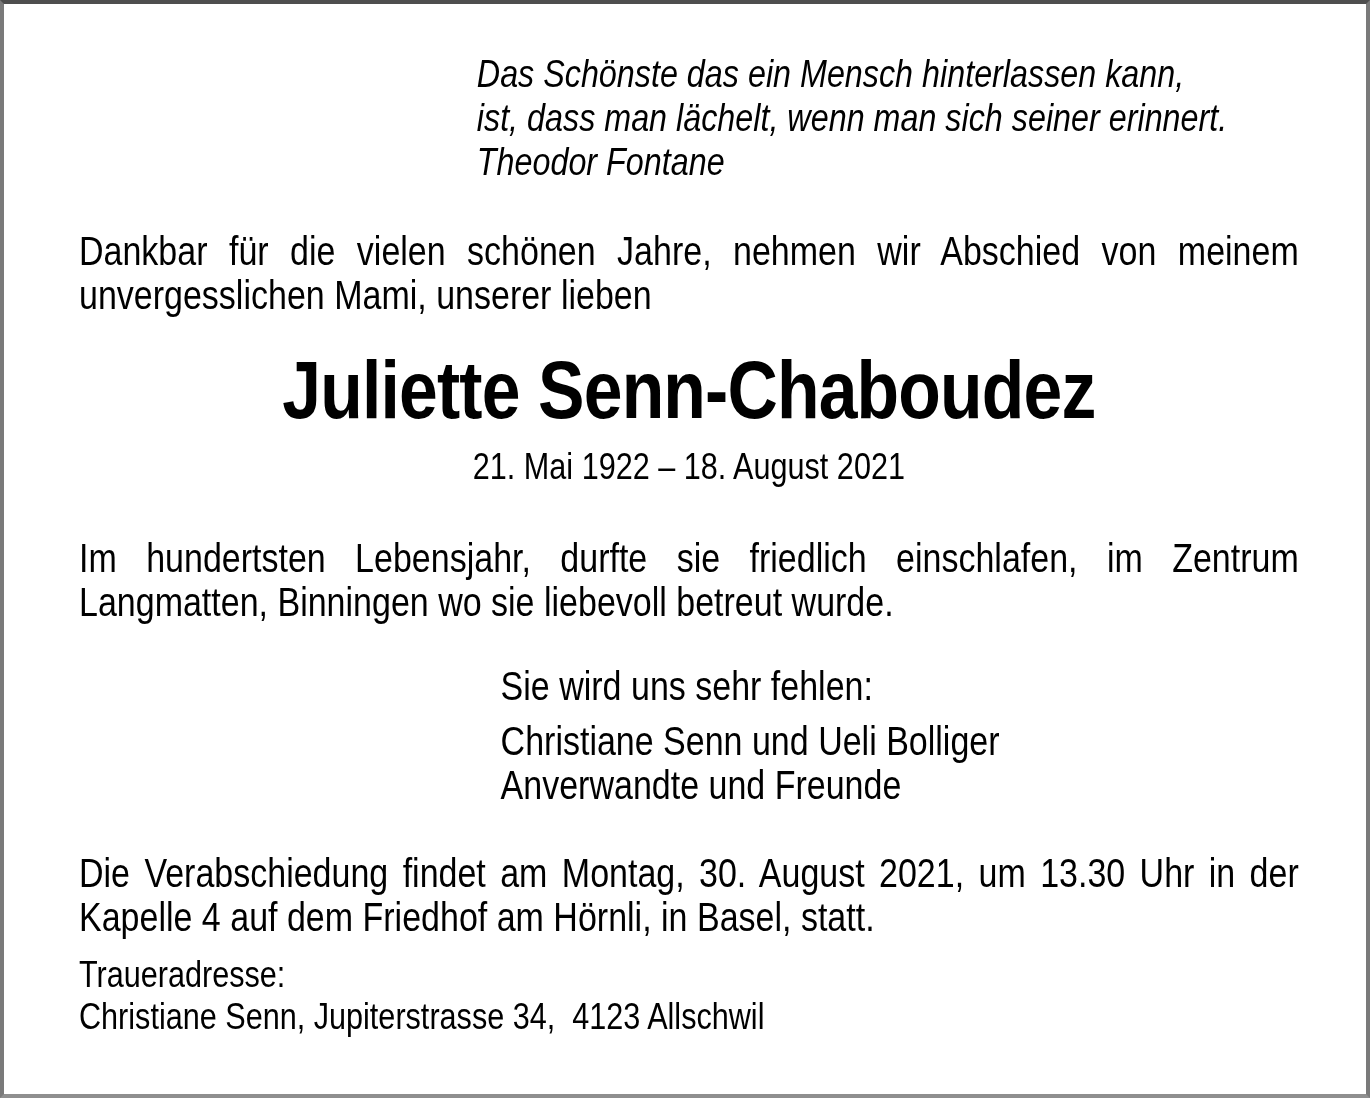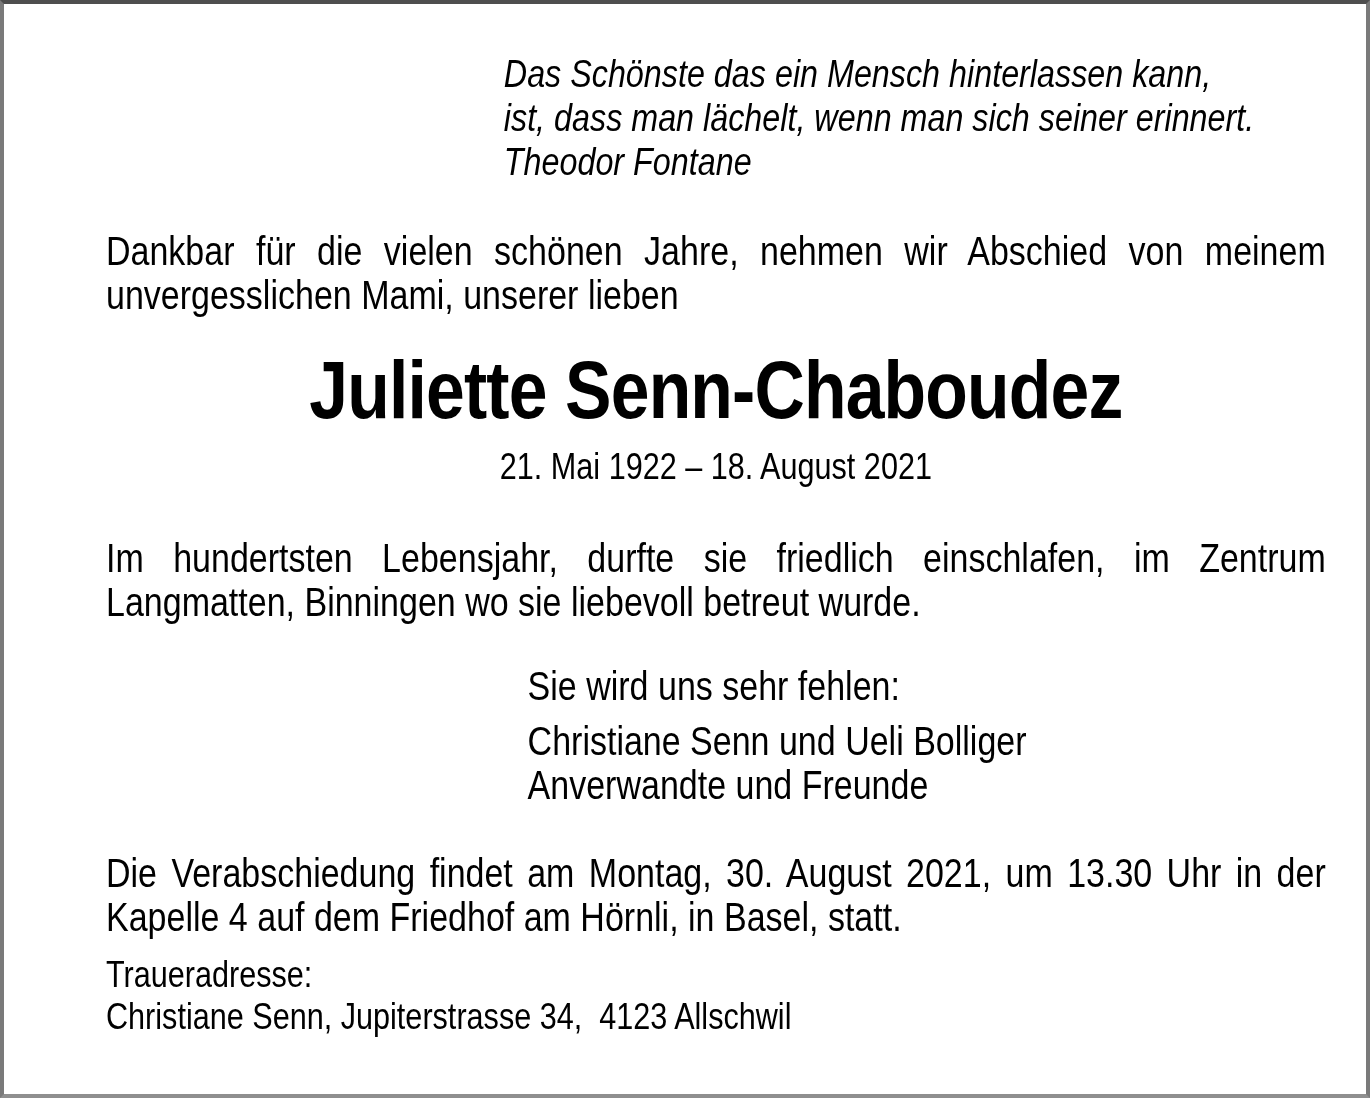--- a/index.html
+++ b/index.html
@@ -11,21 +11,21 @@
     height: 1098px;
     background: #ffffff;
     border: 4px solid #7a7a7a;
     border-top-color: #4e4e4e;
     border-bottom-color: #8f8f8f;
     overflow: hidden;
   }
 
   .content {
     position: relative;
-    margin-left: 102px;
+    margin-left: 75px;
     width: 1220px;
   }
 
   
   .condense {
     width: 1435px;
     transform: scaleX(0.85);
     transform-origin: 0 0;
     font-family: "Liberation Sans", "DejaVu Sans", sans-serif;
     color: #000000;

